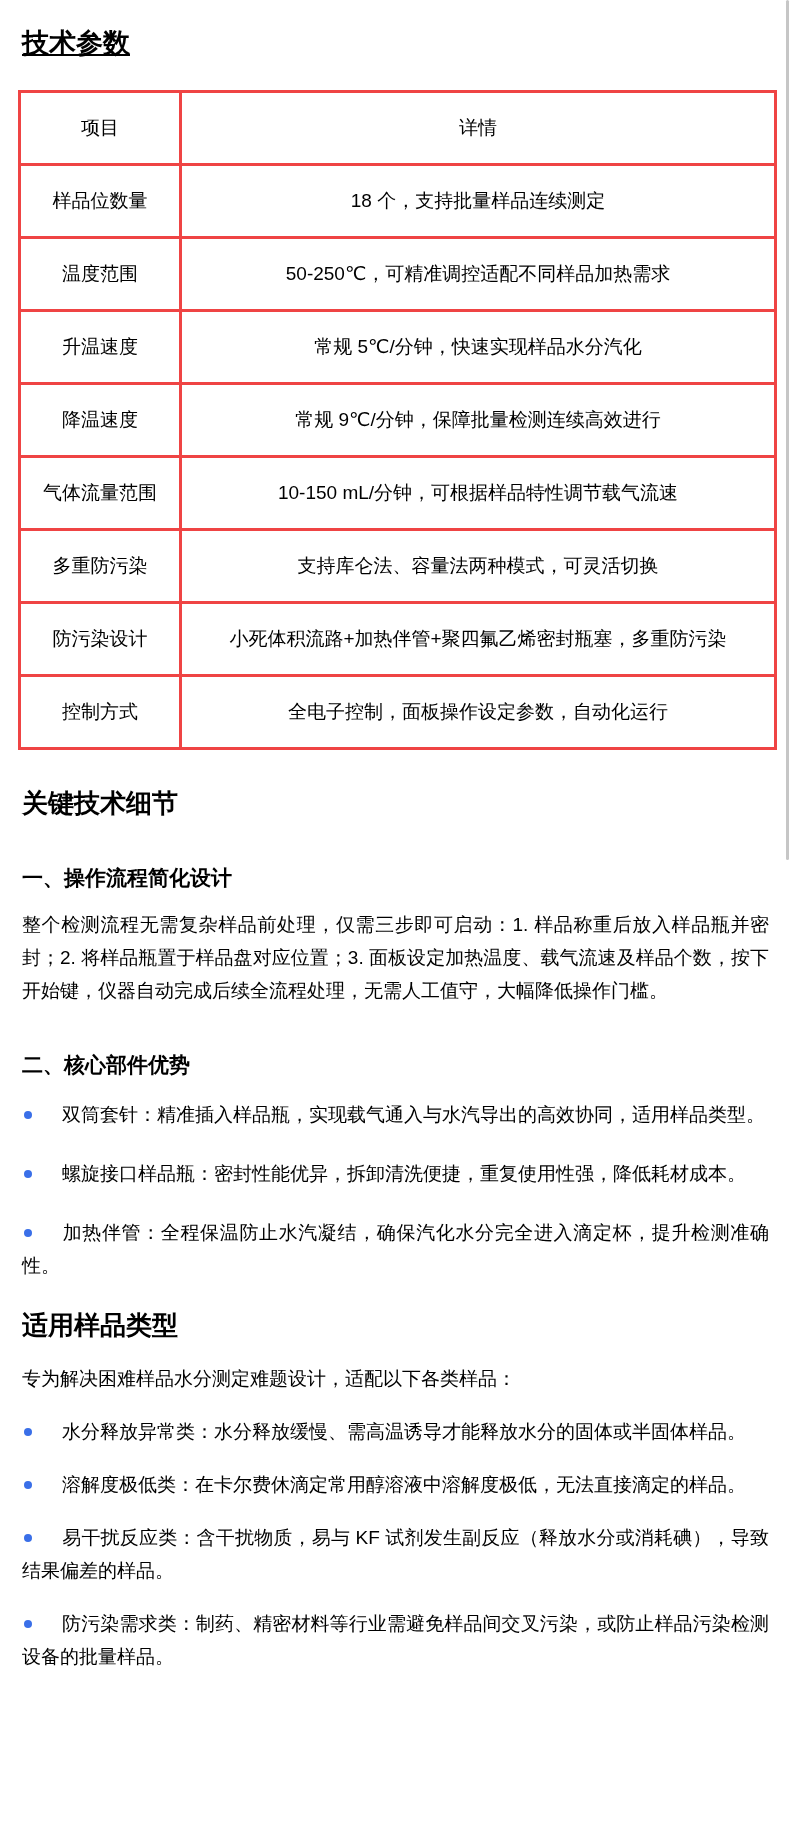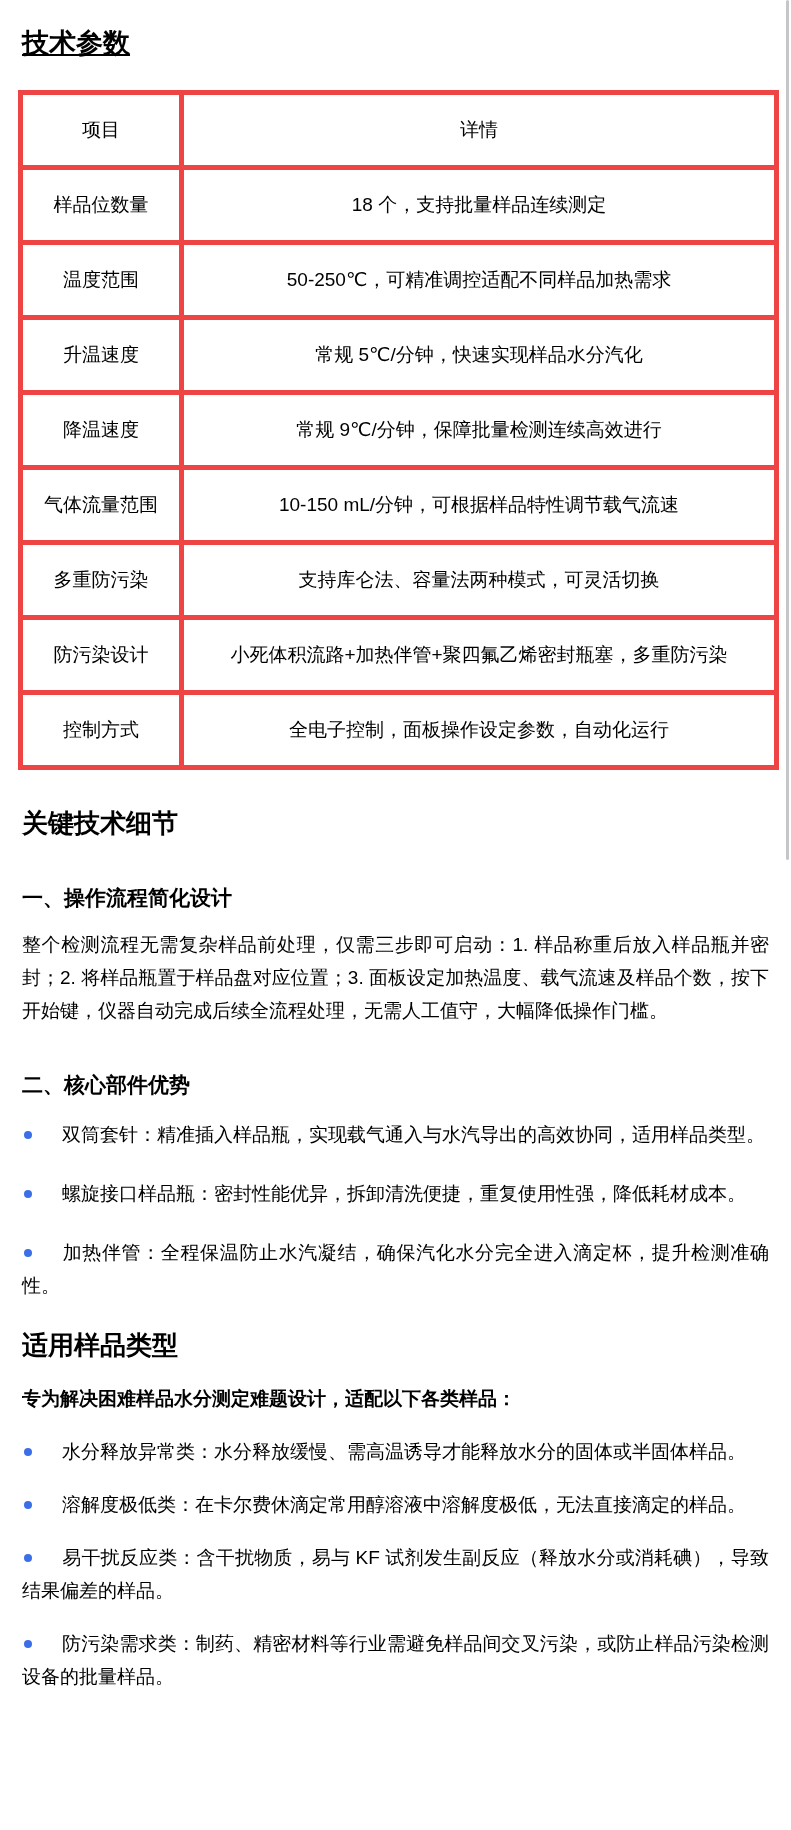--- a/index.html
+++ b/index.html
@@ -8,29 +8,29 @@
     background:#ffffff;color:#000000;
     font-family:"Liberation Sans","DejaVu Sans",sans-serif;
     position:relative;overflow:hidden;
   }
   .content{padding:26px 22px 0 22px;}
   h1{font-size:27px;line-height:35px;font-weight:bold;margin:0;text-decoration:underline;}
   h2.section{font-size:26px;line-height:34px;font-weight:bold;margin:36px 0 0 0;}
   h2.section.gap-lg{margin-top:26px;}
   h3.sub{font-size:21px;line-height:27px;font-weight:bold;margin:44px 0 0 0;}
   p.body{font-size:19px;line-height:33px;margin:17px 0 0 0;text-align:justify;}
-  p.intro{margin-top:20px;font-weight:bold;}
+  p.intro{margin-top:20px;}
   
   table.spec{
     border-collapse:collapse;table-layout:fixed;
     width:756px;margin:29px 0 0 -4px;
     border:2px solid #3f3f3f;
   }
   table.spec th,table.spec td{
-    border:5px solid #ef4444;
+    border:3px solid #ef4444;
     height:70px;text-align:center;vertical-align:middle;
     font-size:19px;font-weight:normal;padding:0 8px;
     overflow:hidden;white-space:nowrap;
   }
   col.c1{width:161px;}
   col.c2{width:595px;}
   
   p.bullet{font-size:19px;line-height:33px;margin:20px 0 0 0;text-align:justify;}
   p.bullet.first{margin-top:20px;}
   span.dot{

